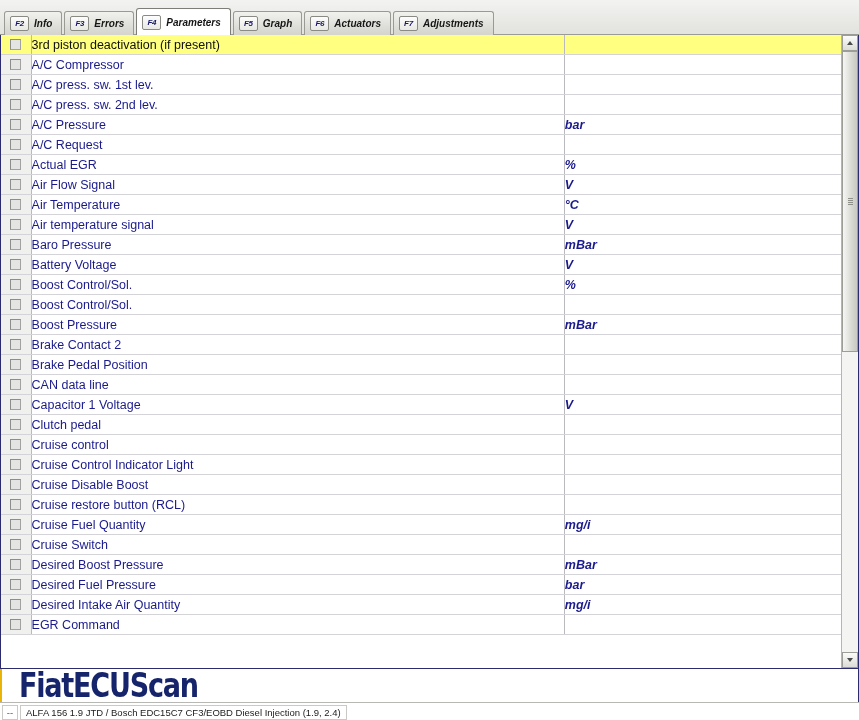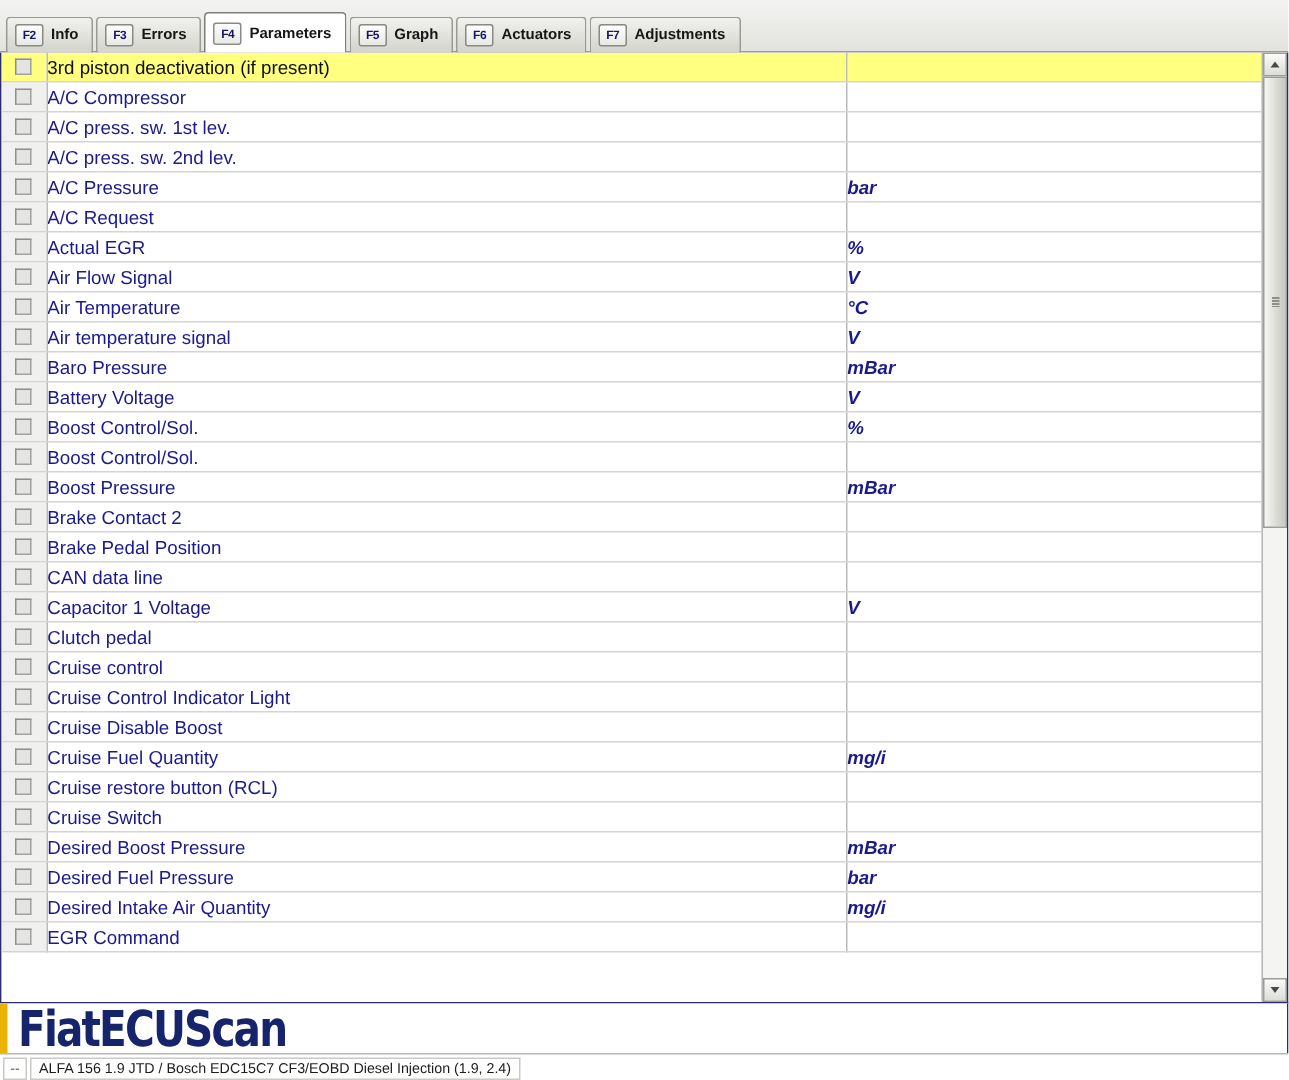--- a/index.html
+++ b/index.html
@@ -30,20 +30,21 @@
   .tabbar {
     height: 44px;
     background: linear-gradient(#f3f3f1, #e2e2de);
     border-bottom: 1px solid #9b9b95;
     display: flex;
     align-items: flex-end;
     padding-left: 4px;
     box-sizing: border-box;
     position: relative;
     z-index: 2;
+    font-style: italic;
   }
   .tab {
     height: 24px;
     display: flex;
     align-items: center;
     gap: 5px;
     padding: 0 9px 0 5px;
     margin-right: 2px;
     box-sizing: border-box;
     background: linear-gradient(#f1f1ee, #d4d4cd);
@@ -204,26 +205,26 @@
   .sb-grip {
     width: 5px; height: 7px;
     background:
       repeating-linear-gradient(#8f8f8a 0 1px, transparent 1px 2px);
   }
 
   
   .logoband {
     height: 40px;
     background: #ffffff;
-    border-left: 5px solid #eab308;
+    border-left: 2px solid #eab308;
     border-right: 1px solid #2b2b6e;
     box-sizing: border-box;
     display: flex;
     align-items: center;
-    padding-left: 7px;
+    padding-left: 17px;
     position: relative;
   }
   .logo {
     font-family: "DejaVu Sans", sans-serif;
     font-weight: bold;
     font-size: 33px;
     line-height: 33px;
     color: #16246b;
     letter-spacing: -1.5px;
     transform: scaleX(0.82);
@@ -415,27 +416,27 @@
               <td class="cell-name">Cruise Control Indicator Light</td>
               <td class="cell-unit"></td>
             </tr>
             <tr class="">
               <td class="cell-check"><span class="chk"></span></td>
               <td class="cell-name">Cruise Disable Boost</td>
               <td class="cell-unit"></td>
             </tr>
             <tr class="">
               <td class="cell-check"><span class="chk"></span></td>
+              <td class="cell-name">Cruise restore button (RCL)</td>
+              <td class="cell-unit"></td>
+            </tr>
+            <tr class="">
+              <td class="cell-check"><span class="chk"></span></td>
               <td class="cell-name">Cruise Fuel Quantity</td>
               <td class="cell-unit">mg/i</td>
-            </tr>
-            <tr class="">
-              <td class="cell-check"><span class="chk"></span></td>
-              <td class="cell-name">Cruise restore button (RCL)</td>
-              <td class="cell-unit"></td>
             </tr>
             <tr class="">
               <td class="cell-check"><span class="chk"></span></td>
               <td class="cell-name">Cruise Switch</td>
               <td class="cell-unit"></td>
             </tr>
             <tr class="">
               <td class="cell-check"><span class="chk"></span></td>
               <td class="cell-name">Desired Boost Pressure</td>
               <td class="cell-unit">mBar</td>

